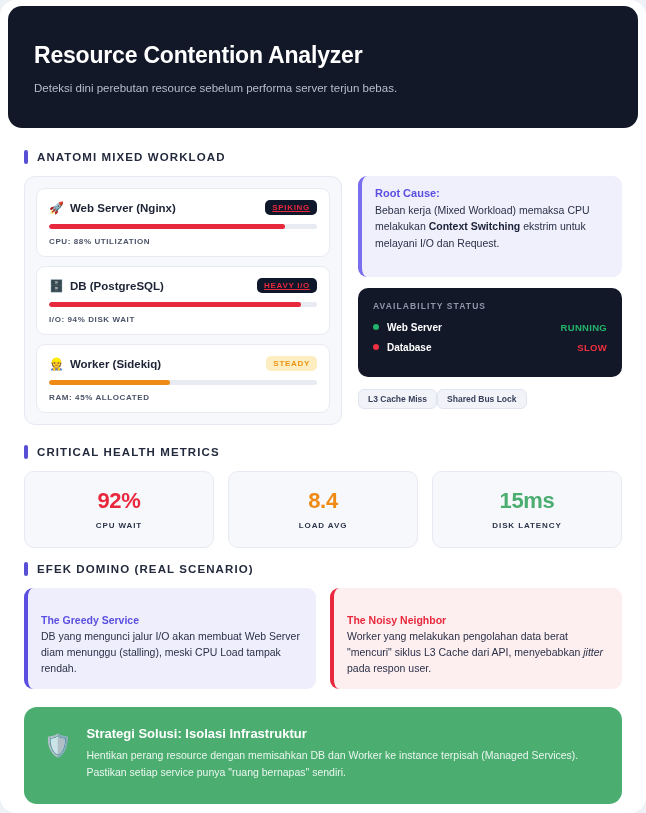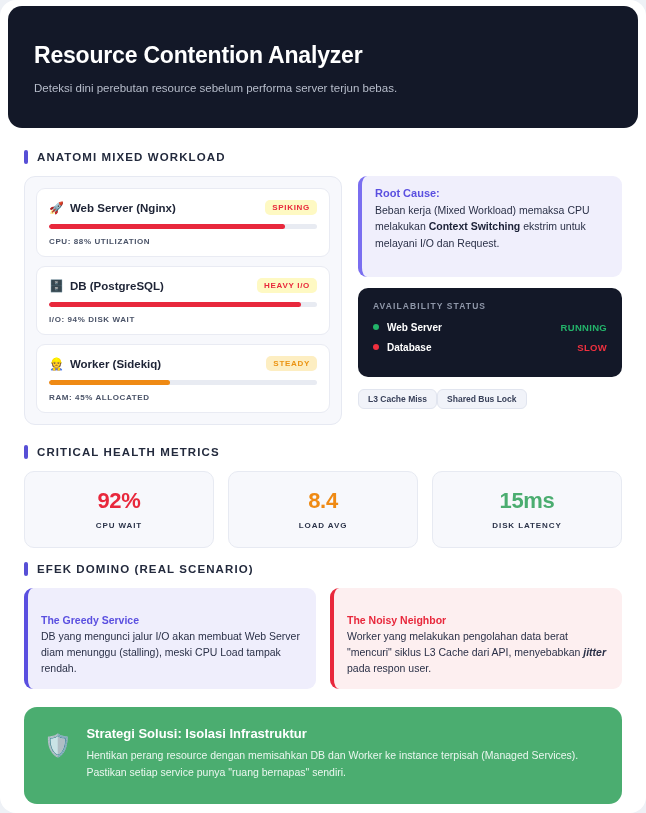--- a/index.html
+++ b/index.html
@@ -101,21 +101,21 @@
   }
   .wcard-emoji { font-size: 12px; line-height: 1; }
 
   .badge {
     font-size: 8px;
     font-weight: bold;
     letter-spacing: 0.7px;
     padding: 3px 7px;
     border-radius: 5px;
   }
-  .badge.red   { background: #fef9c3; color: #e8283c; }
+  .badge.red   { background: #0f172a; color: #e8283c; text-decoration: underline; }
   .badge.amber { background: #fdeec2; color: #eb9413; }
 
   .track {
     height: 5px;
     background: #e8ebf2;
     border-radius: 3px;
     overflow: hidden;
     margin-bottom: 8px;
   }
   .fill { height: 100%; border-radius: 3px; }
@@ -216,21 +216,21 @@
     flex: 1;
     border-radius: 9px;
     padding: 26px 13px 13px 13px;
   }
   .dcard.purple { background: #efeefc; border-left: 4px solid #5a4fe0; }
   .dcard.redish { background: #fdeff0; border-left: 4px solid #e8283c; }
   .dcard-title { font-size: 10.5px; font-weight: bold; margin-bottom: 3px; }
   .dcard.purple .dcard-title { color: #5a4fe0; }
   .dcard.redish .dcard-title { color: #e8283c; }
   .dcard-text { font-size: 10.5px; line-height: 1.5; color: #2a3047; }
-  .dcard-text i { font-style: italic; font-weight: bold; }
+  .dcard-text i { font-style: italic; }
 
   
   .solution {
     background: #4bad70;
     border-radius: 13px;
     margin-top: 18px;
     padding: 19px 22px 23px 20px;
     display: flex;
     gap: 15px;
     align-items: flex-start;

